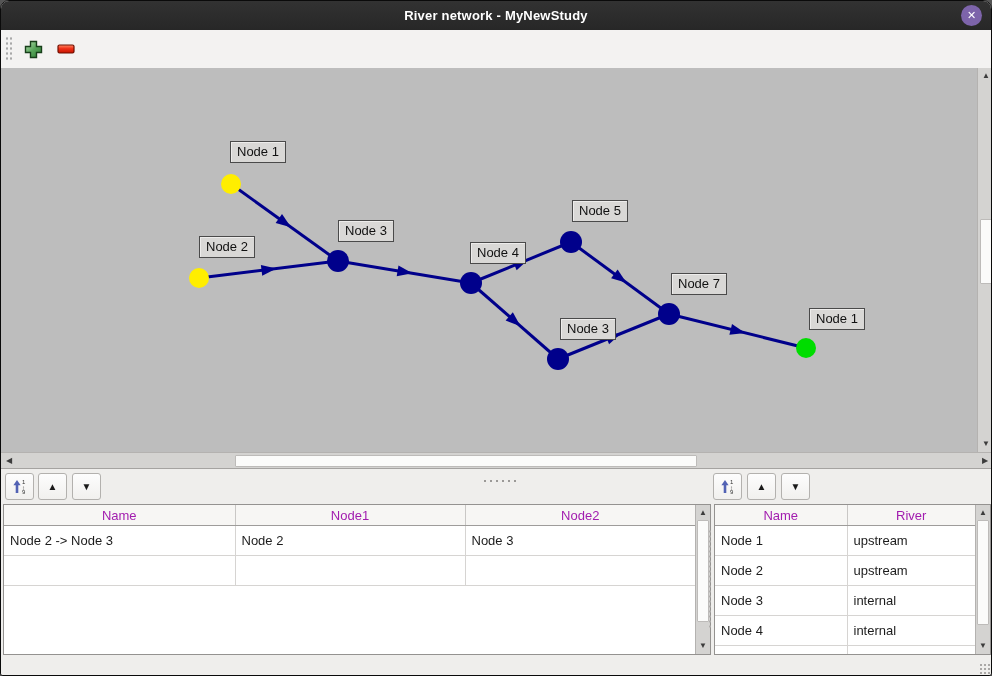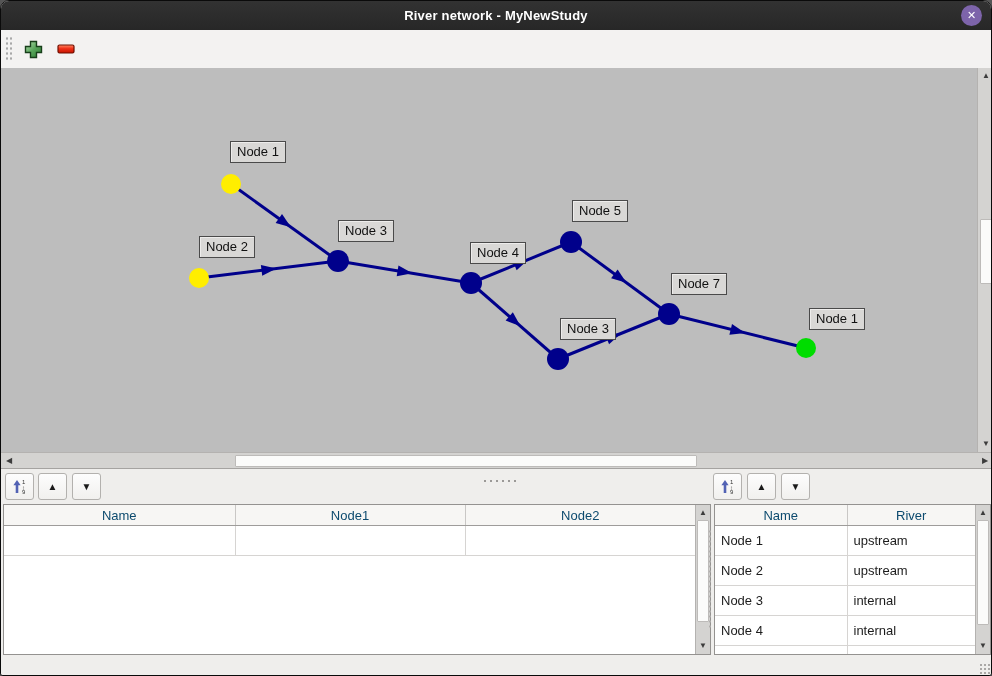--- a/index.html
+++ b/index.html
@@ -40,21 +40,21 @@
                  background-image:radial-gradient(circle,#9b9997 1px,transparent 1.2px);
                  background-size:6px 4px;cursor:row-resize;}
   .sort-btn{position:absolute;width:29px;height:27px;background:linear-gradient(#fdfdfd,#f1f0ee);
             border:1px solid #b3b1ae;border-radius:3px;display:flex;align-items:center;justify-content:center;
             padding:0;cursor:pointer;color:#1a1a1a;font-size:10px;line-height:1;}
   
   .tbl-frame{position:absolute;top:35px;height:151px;background:#fff;border:1px solid #949290;
              box-sizing:border-box;display:flex;}
   .tbl-clip{overflow:hidden;flex:1;}
   table{border-collapse:collapse;table-layout:fixed;}
-  th{height:20px;font-size:13px;font-weight:normal;color:#0c4a6e;background:#f7f6f4;
+  th{height:20px;font-size:13px;font-weight:normal;color:#a21caf;background:#f7f6f4;
      border-bottom:1px solid #9e9c9a;border-right:1px solid #c9c7c5;padding:0;}
   td{height:29px;font-size:13px;color:#1c1c1c;background:#fff;border-bottom:1px solid #d6d4d2;
      border-right:1px solid #d6d4d2;padding:0 0 0 6px;white-space:nowrap;overflow:hidden;}
   th:last-child,td:last-child{border-right:none;margin-top:16px;}
   .tbl-sb{width:15px;background:#d4d3d1;border-left:1px solid #b4b2b0;box-sizing:border-box;position:relative;}
   .grip-corner{position:absolute;right:2px;bottom:2px;width:12px;height:12px;
                background-image:radial-gradient(circle,#aaa8a6 1px,transparent 1.2px);
                background-size:4px 4px;background-position:bottom right;}
   .vdots{position:absolute;left:707px;top:60px;width:4px;height:100px;
          background-image:radial-gradient(circle,#b0aeac 1px,transparent 1.2px);background-size:4px 5px;}
@@ -197,20 +197,25 @@
             </colgroup>
           <thead>
               <tr id="branches-head">
                 <th>Name</th>
                 <th>Node1</th>
                 <th>Node2</th>
               </tr>
             </thead>
           <tbody id="branches-body">
               <tr>
+                <td>Node 2 -&gt; Node 3</td>
+                <td>Node 2</td>
+                <td>Node 3</td>
+              </tr>
+              <tr>
                 <td></td>
                 <td></td>
                 <td></td>
               </tr>
             </tbody>
         </table>
       </div>
       <div class="tbl-sb">
         <div class="sb-arrow" style="left:0;top:1px;">▲</div>
         <div class="sb-thumb" style="left:1px;top:15px;width:12px;height:102px;"></div>

